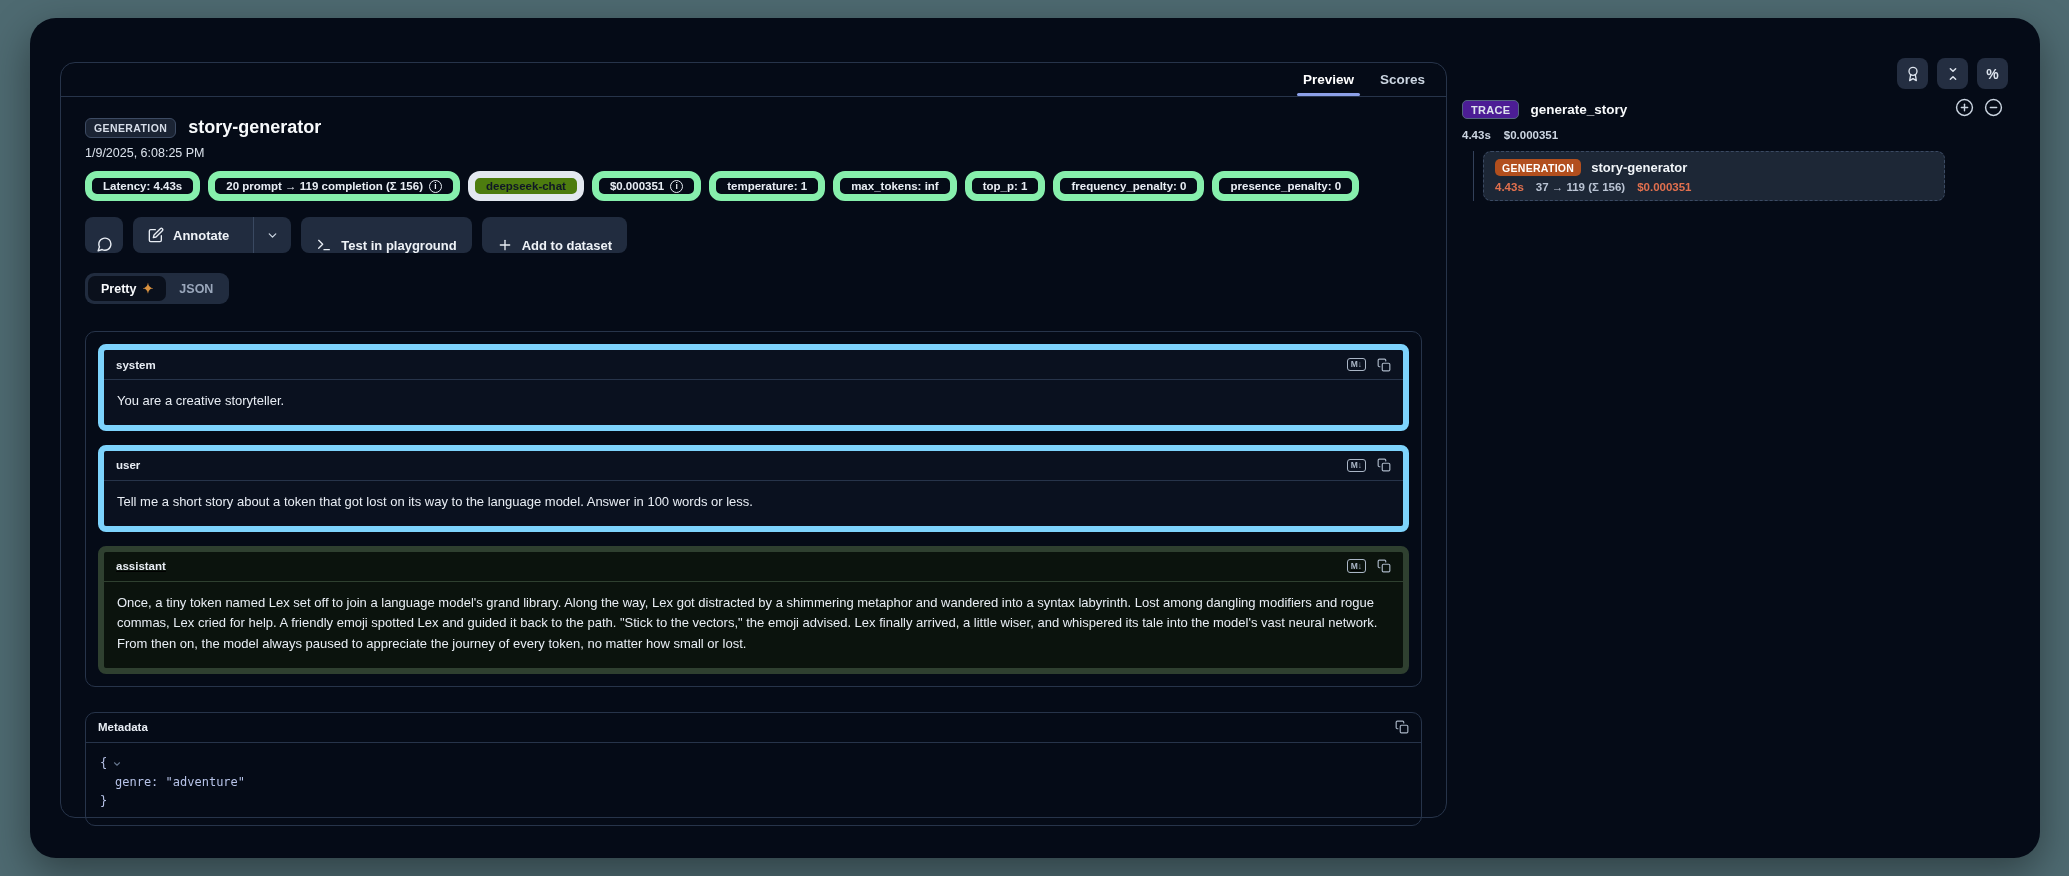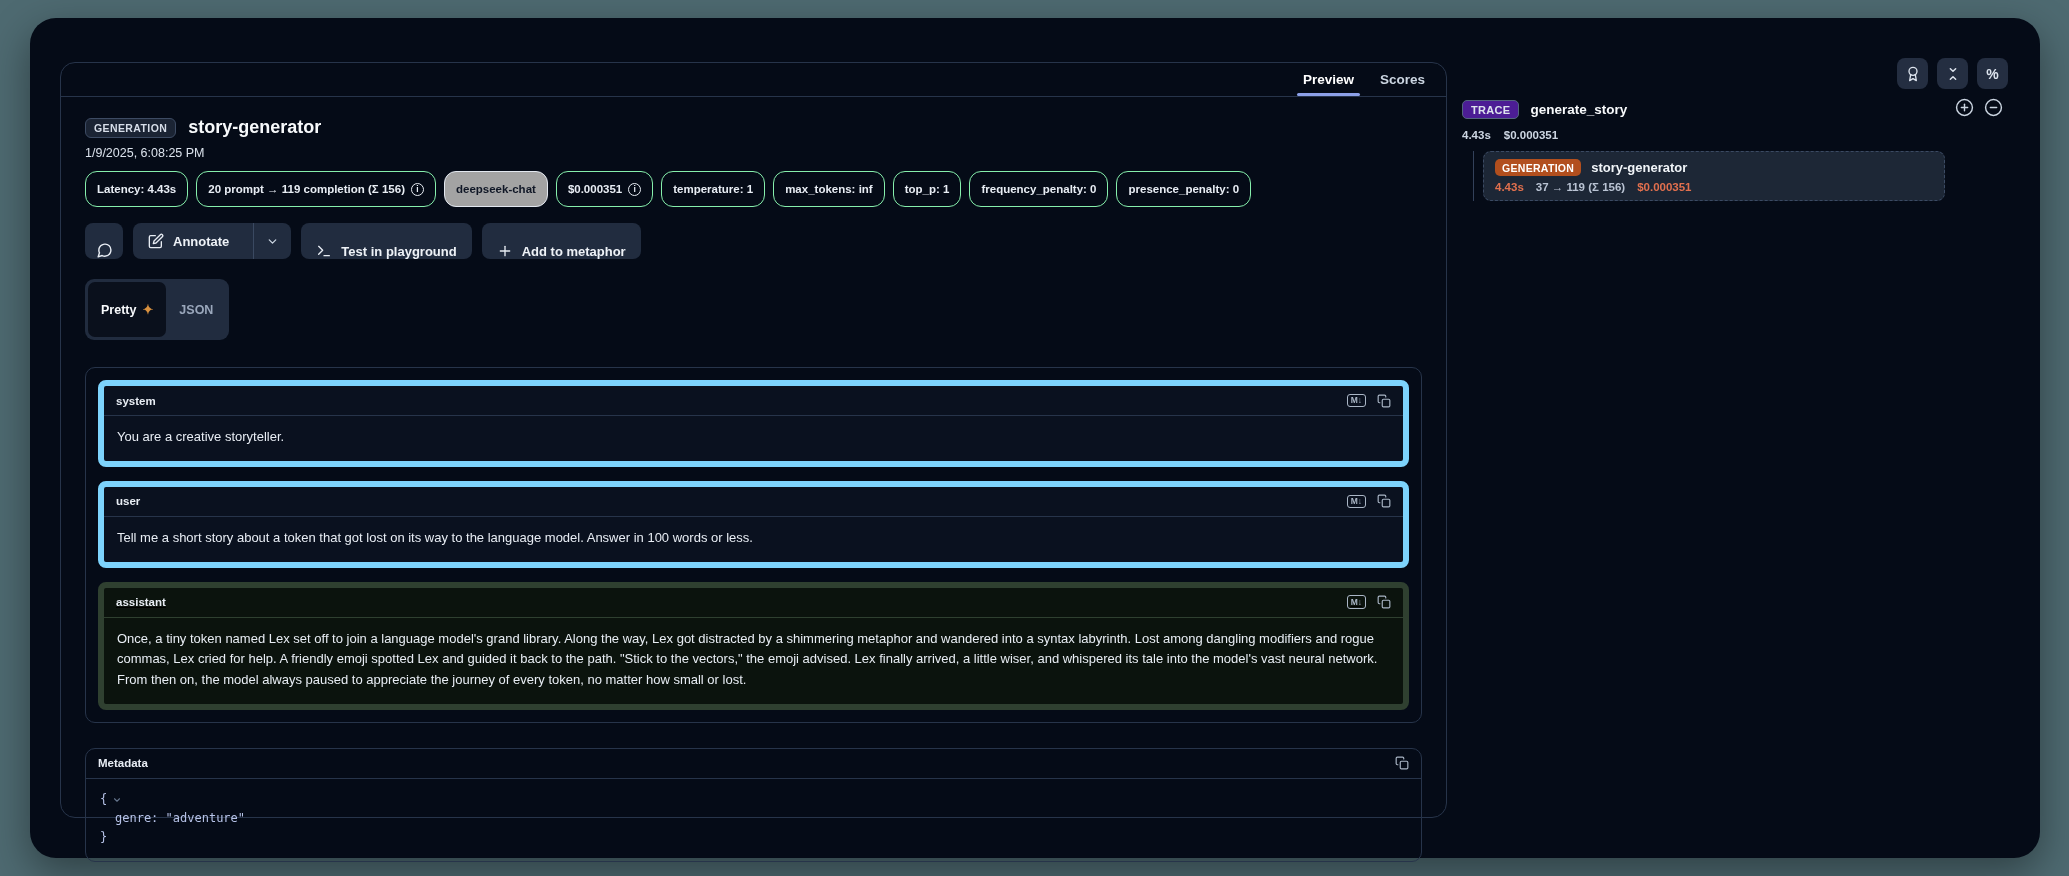--- a/index.html
+++ b/index.html
@@ -30,41 +30,41 @@
   .content { padding:20px 24px 0 24px; }
   .title-row { display:flex; align-items:center; gap:12px; }
   .type-badge {
     background:#1b2434; border:1px solid #3d4b63; border-radius:6px;
     padding:3px 8px; font-size:10.5px; font-weight:700; color:#d7dee9; letter-spacing:.4px;
   }
   .page-title { font-size:18px; font-weight:700; color:#f8fafc; }
   .timestamp { margin-top:8px; font-size:12.5px; color:#dbe2ec; }
   .pills { display:flex; gap:8px; margin-top:11px; align-items:center; }
   .pill {
-    display:inline-flex; align-items:center; gap:6px; height:36px; padding:0 11px;
-    border:1px solid #86efac; border-radius:12px;
+    display:inline-flex; align-items:center; gap:6px; height:30px; padding:0 11px;
+    border:7px solid #86efac; border-radius:12px;
     font-size:11.5px; font-weight:700; color:#e8edf4; white-space:nowrap;
   }
-  .pill.solid { background:#a3a3a3; color:#101726; border-color:#e3e8f0; }
+  .pill.solid { background:#4d7c0f; color:#101726; border-color:#e3e8f0; }
   .info-i {
     width:13px; height:13px; border:1.2px solid currentColor; border-radius:50%;
     display:inline-flex; align-items:center; justify-content:center;
     font-size:8.5px; font-weight:700; line-height:1;
   }
   .actions { display:flex; gap:10px; margin-top:16px; align-items:center; }
   .btn {
     display:inline-flex; align-items:flex-end; gap:9px; height:36px; padding:0 15px;
     background:#212c3f; border-radius:8px; font-size:13px; font-weight:700; color:#eef2f7; cursor:pointer;
   }
   .icon-btn { width:38px; justify-content:center; padding:0; }
   .split { padding:0; overflow:hidden; }
   .seg-main { display:inline-flex; align-items:center; gap:9px; padding:0 15px; height:100%; }
   .seg-caret { display:inline-flex; align-items:center; padding:0 12px; height:100%; border-left:1px solid #3a4961; }
   .toggle { display:inline-flex; margin-top:20px; background:#212c3f; border-radius:9px; padding:3px; }
-  .seg { padding:20px 13px; font-size:12.5px; font-weight:700; color:#9aa7bb; border-radius:7px; display:inline-flex; gap:6px; align-items:center; cursor:pointer; }
+  .seg { padding:5px 13px; font-size:12.5px; font-weight:700; color:#9aa7bb; border-radius:7px; display:inline-flex; gap:6px; align-items:center; cursor:pointer; }
   .seg.active { background:#0a101c; color:#f8fafc; }
   .sparkle { color:#d9913f; font-size:13px; }
   .messages {
     margin-top:27px; border:1px solid #27344a; border-radius:10px; padding:12px;
     display:flex; flex-direction:column; gap:14px;
   }
   .block { border:6px solid #7dd3fc; border-radius:8px; background:#0a111f; overflow:hidden; }
   .block.assistant { background:#0b130d; border-color:#2f4030; }
   .block-header { display:flex; align-items:center; justify-content:space-between; height:30px; padding:0 12px; border-bottom:1px solid #27344a; }
   .block.assistant .block-header { border-bottom-color:#2f4030;text-decoration:underline; }
@@ -177,21 +177,21 @@
           </span>
           <span>Test in playground</span>
         </div>
         <div class="btn">
           <span>
             <svg width="16" height="16" viewBox="0 0 24 24" fill="none" stroke="#e8edf4" stroke-width="2" stroke-linecap="round" stroke-linejoin="round">
                 <line x1="12" y1="5" x2="12" y2="19"></line>
                 <line x1="5" y1="12" x2="19" y2="12"></line>
               </svg>
           </span>
-          <span>Add to metaphor</span>
+          <span>Add to dataset</span>
         </div>
       </div>
 
       <div class="toggle">
         <span class="seg active">
           <span>Pretty</span>
           <span class="sparkle">✦</span>
         </span>
         <span class="seg">JSON</span>
       </div>

